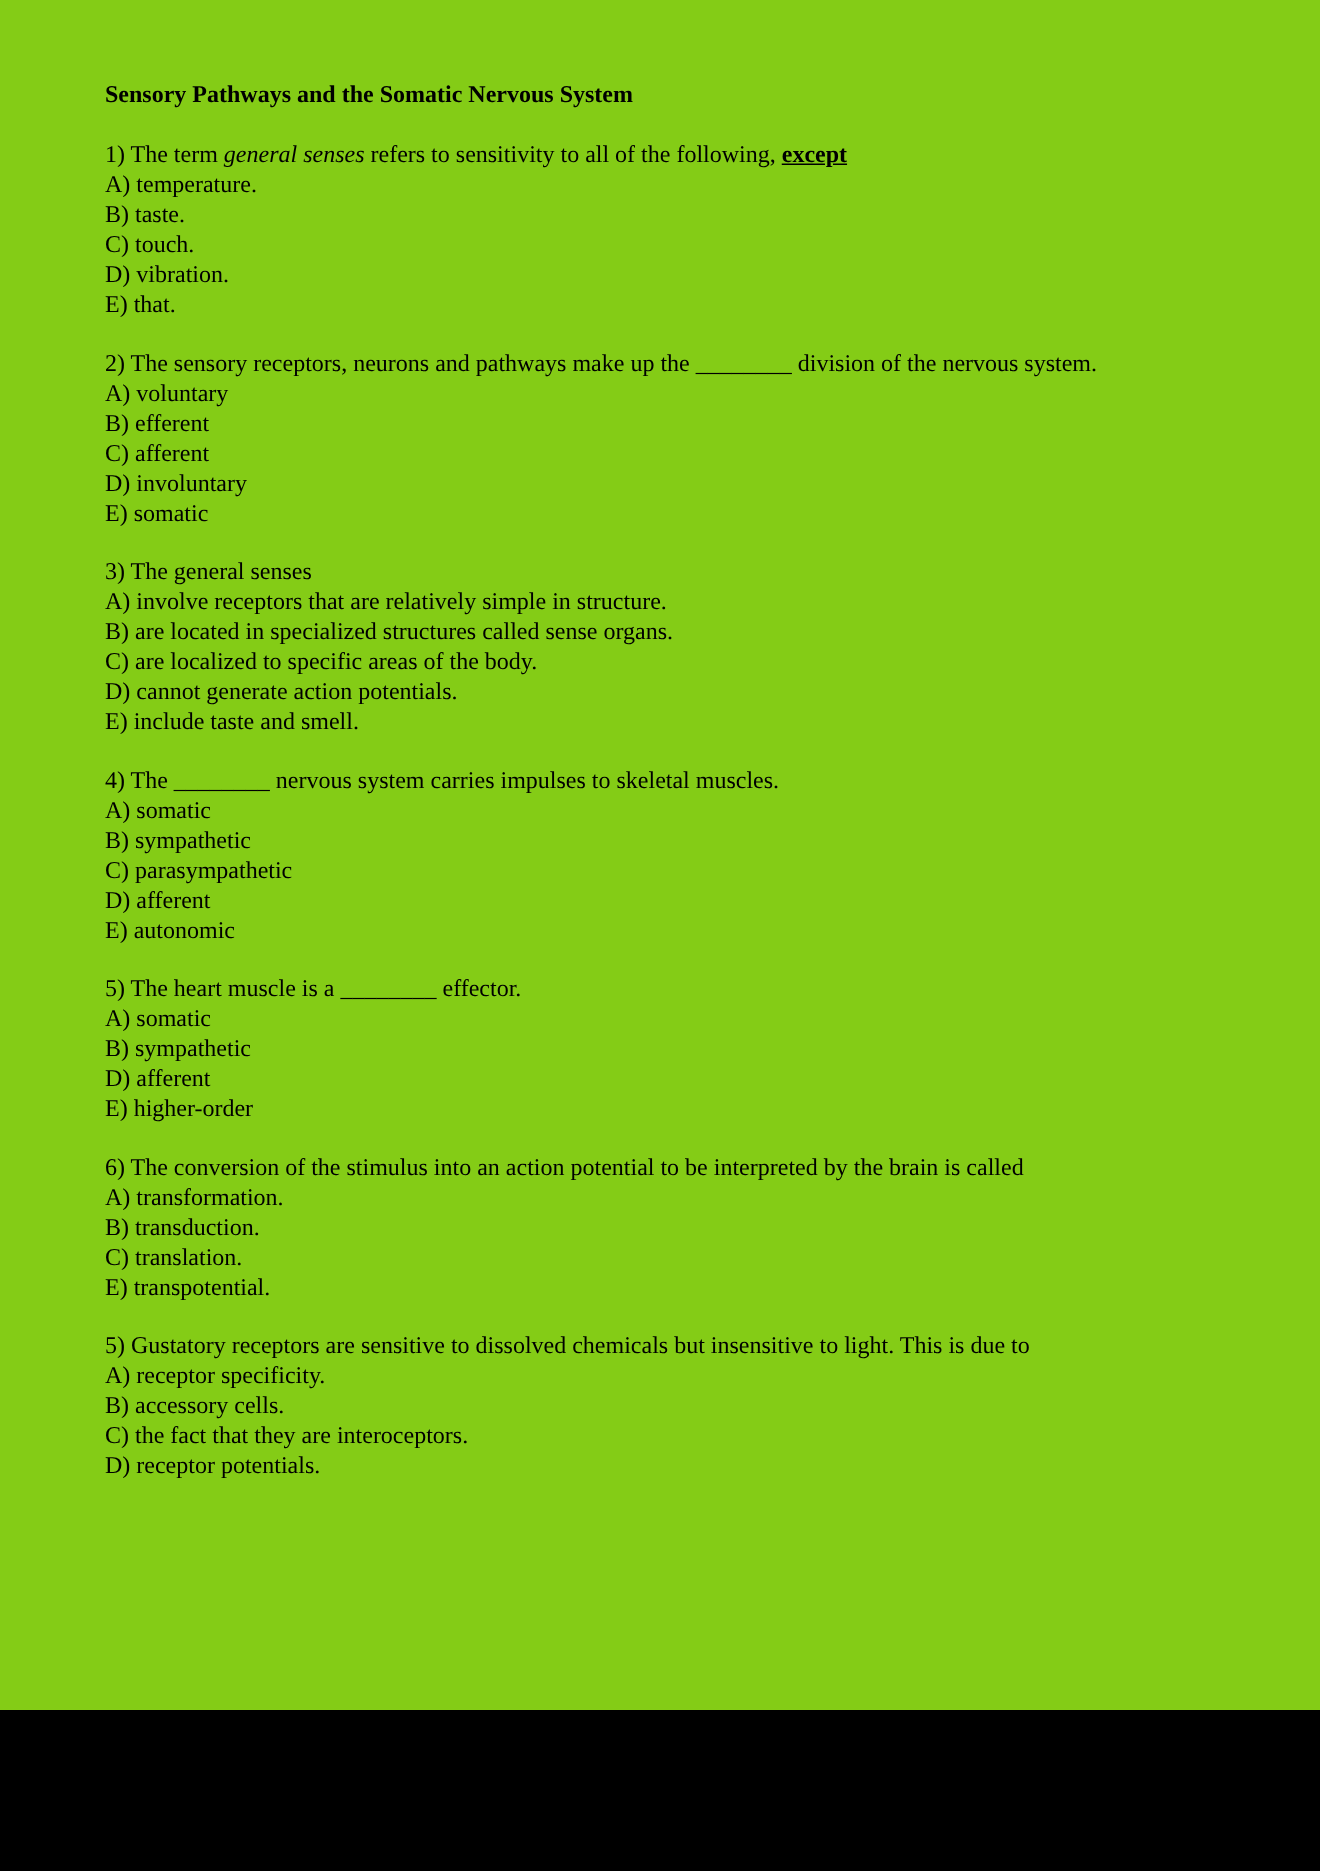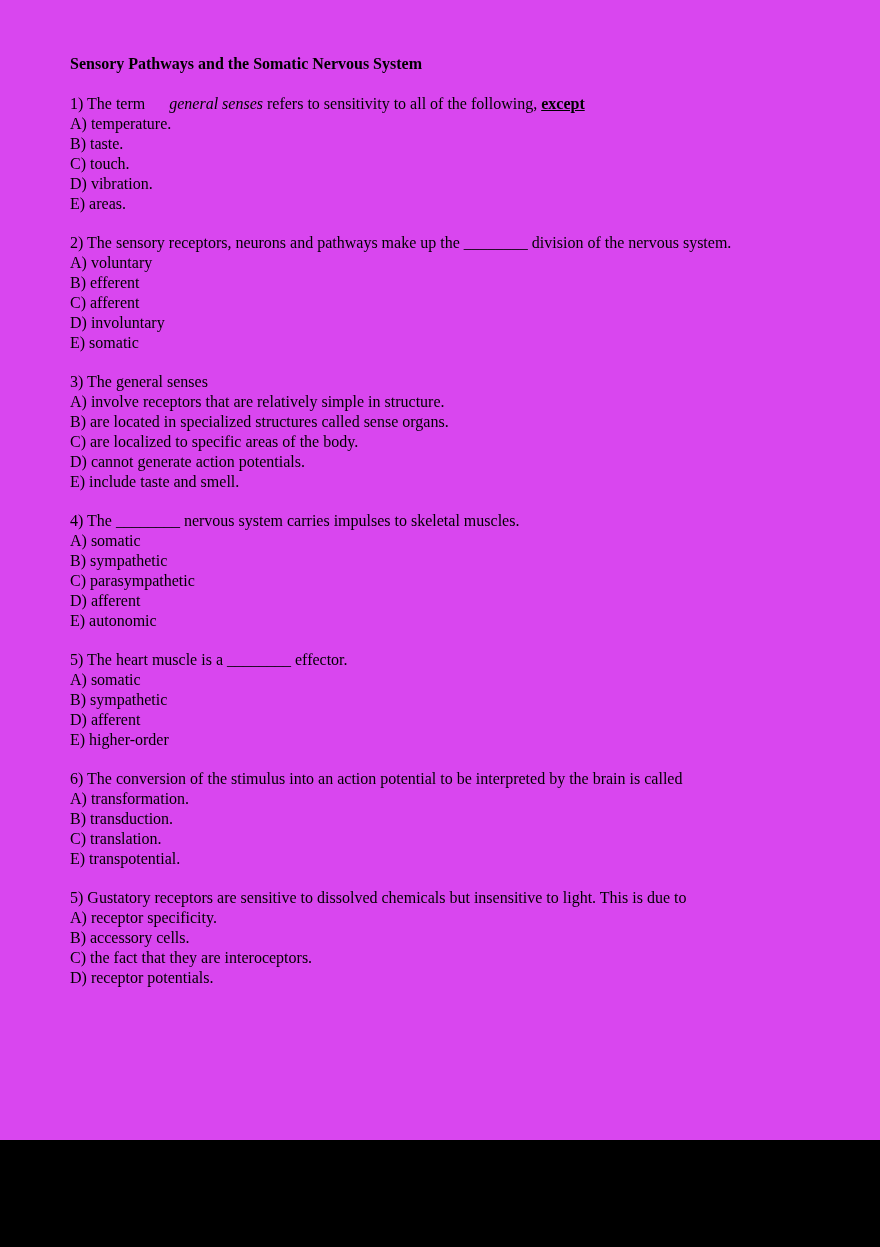--- a/index.html
+++ b/index.html
@@ -8,42 +8,42 @@
     height: 1247px;
     background: #ffffff;
     overflow: hidden;
     font-family: "Liberation Serif", "DejaVu Serif", serif;
     color: #000000;
   }
   .page {
     position: relative;
     width: 880px;
     height: 1247px;
-    background: #d946ef;
+    background: #84cc16;
   }
   .content {
     padding: 54px 70px 0 70px;
     font-size: 16px;
     line-height: 20px;
   }
   .doc-title {
     font-weight: bold;
     font-size: 16px;
     line-height: 20px;
     margin-bottom: 20px;
   }
   .question {
     margin-bottom: 19px;
   }
   .prompt, .option {
     font-size: 16px;
     line-height: 20px;
     white-space: nowrap;
   }
-  .prompt em { font-style: italic; margin-left: 20px; }
+  .prompt em { font-style: italic; }
   .prompt strong { font-weight: bold; text-decoration: underline; }
   .bottom-bar {
     position: absolute;
     left: 0;
     bottom: 0;
     width: 880px;
     height: 107px;
     background: #000000;
   }
 </style>
@@ -54,21 +54,21 @@
   <div class="content">
 
     <h1 class="doc-title">Sensory Pathways and the Somatic Nervous System</h1>
 
     <section class="question">
       <p class="prompt"><span>1) The term </span><em>general senses</em><span> refers to sensitivity to all of the following, </span><strong>except</strong></p>
       <p class="option">A) temperature.</p>
       <p class="option">B) taste.</p>
       <p class="option">C) touch.</p>
       <p class="option">D) vibration.</p>
-      <p class="option">E) areas.</p>
+      <p class="option">E) that.</p>
     </section>
 
     <section class="question">
       <p class="prompt">2) The sensory receptors, neurons and pathways make up the ________ division of the nervous system.</p>
       <p class="option">A) voluntary</p>
       <p class="option">B) efferent</p>
       <p class="option">C) afferent</p>
       <p class="option">D) involuntary</p>
       <p class="option">E) somatic</p>
     </section>

